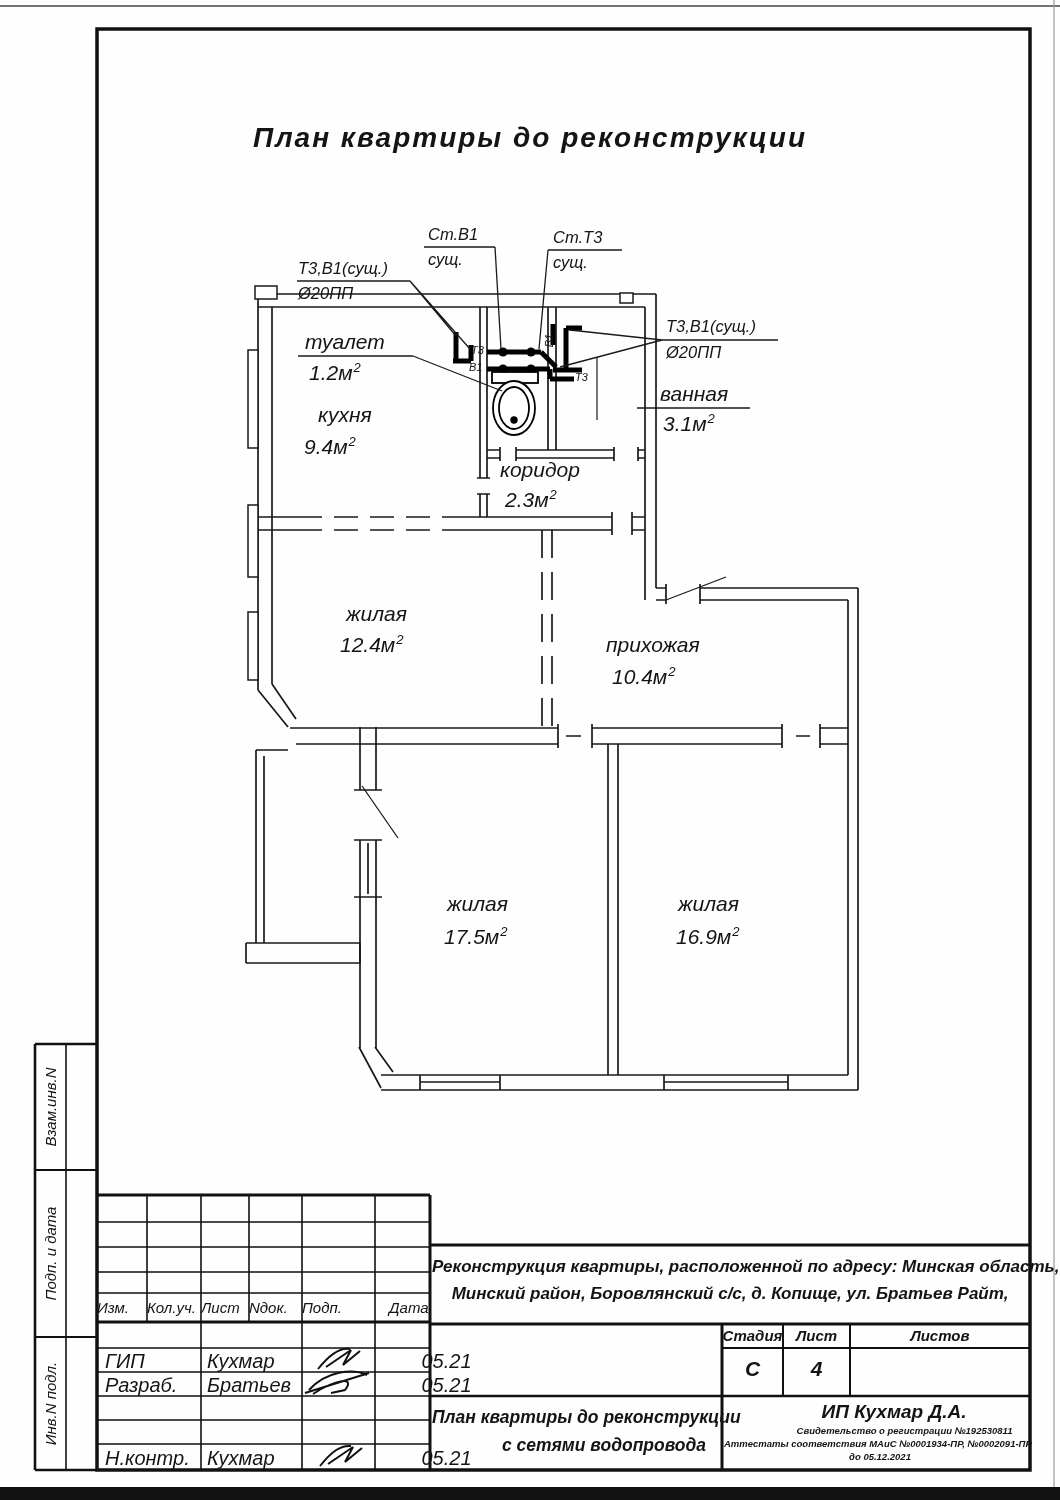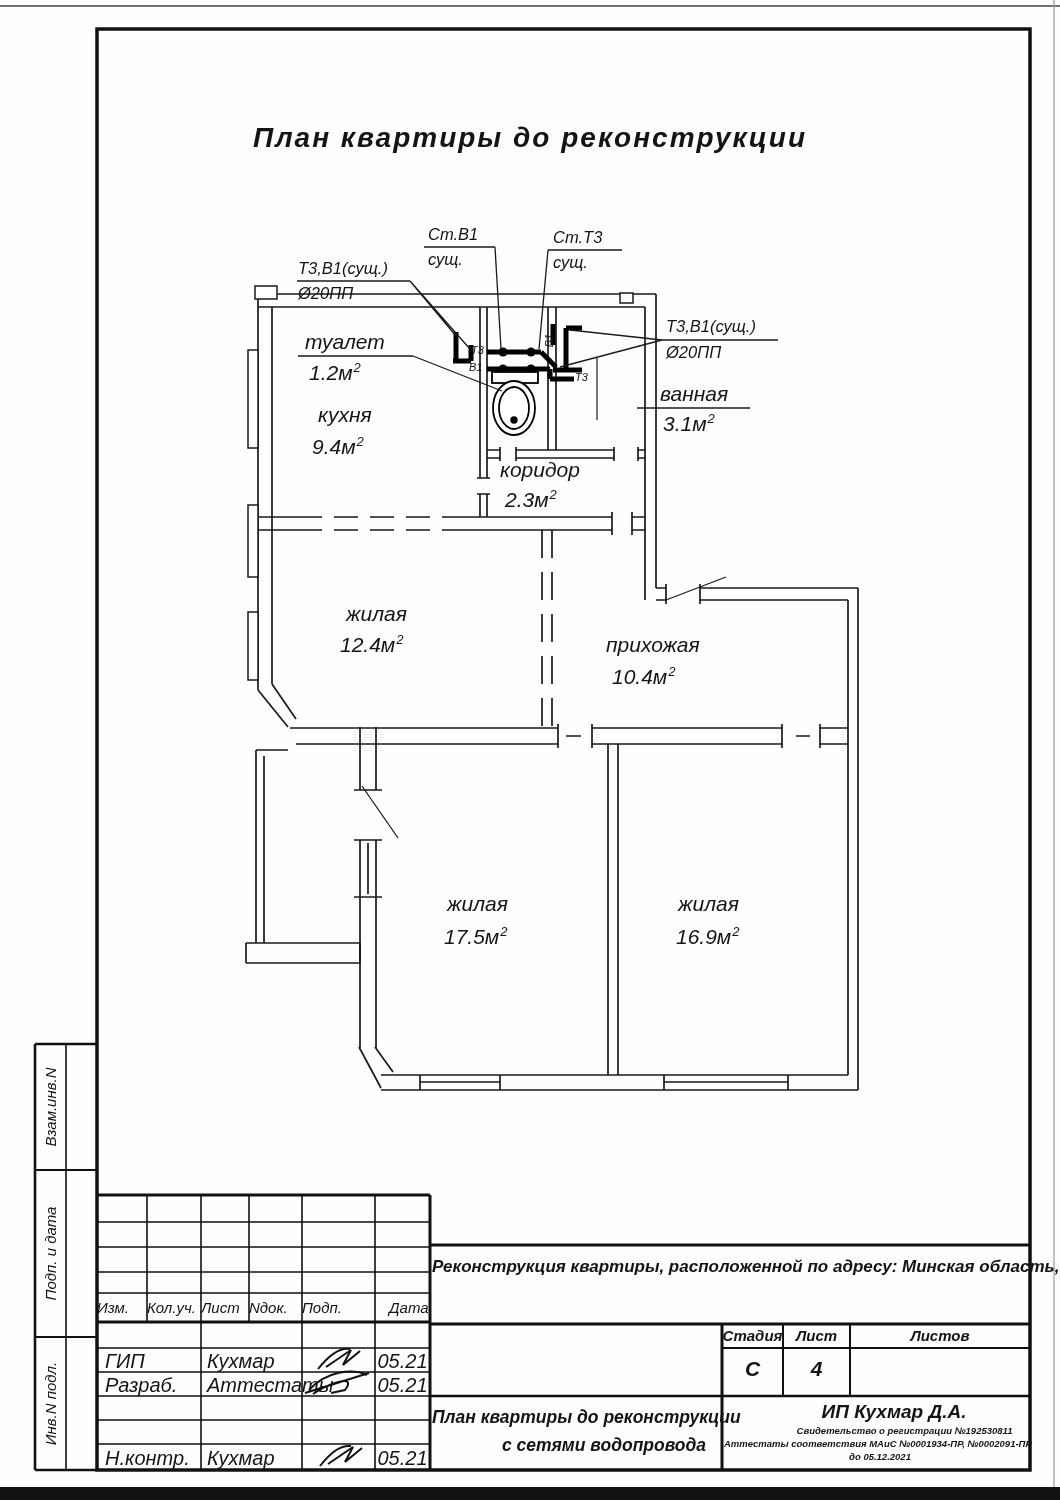--- a/index.html
+++ b/index.html
@@ -16,21 +16,21 @@
   .tb{font-size:20px;font-weight:500;}
   .tb-head{font-size:15px;font-weight:500;}
   .proj{font-size:17px;font-weight:600;text-align:center;}
   .stage-h{font-size:15px;font-weight:600;text-align:center;}
   .stage-v{font-size:21px;font-weight:600;text-align:center;}
   .doc{font-size:17.5px;font-weight:600;text-align:center;}
   .firm{font-size:19px;font-weight:600;text-align:center;}
   .cert{font-size:9.5px;font-weight:600;text-align:center;}
   .side{font-size:15px;font-weight:500;text-align:center;transform:rotate(-90deg);
         transform-origin:top left;height:26px;line-height:26px;}
-  .ctr{text-align:center;}
+  .ctr{text-align:center;padding-left:44px;}
 </style>
 </head>
 <body>
 
 <div id="sheet">
 
 <svg width="1060" height="1500" viewBox="0 0 1060 1500">
 
   <g>
     <path d="M0,6 H1060" stroke="#444" stroke-width="1.6" fill="none"></path>
@@ -151,21 +151,21 @@
     <path d="M320,1466 C332,1451 341,1445 351,1446 M328,1464 L353,1447 L345,1462 L362,1448"></path>
   </g>
 </svg>
 
 <div class="lbl title" style="left:253px;top:124px">План квартиры до реконструкции</div>
 
 <div class="lbl room" style="left:305px;top:331px"><span>туалет</span></div>
 <div class="lbl room" style="left:309px;top:362px"><span>1.2м</span><span class="sup">2</span></div>
 
 <div class="lbl room" style="left:318px;top:404px"><span>кухня</span></div>
-<div class="lbl room" style="left:312px;top:436px"><span>9.4м</span><span class="sup">2</span></div>
+<div class="lbl room" style="left:304px;top:436px"><span>9.4м</span><span class="sup">2</span></div>
 
 <div class="lbl room" style="left:660px;top:383px"><span>ванная</span></div>
 <div class="lbl room" style="left:663px;top:413px"><span>3.1м</span><span class="sup">2</span></div>
 
 <div class="lbl room" style="left:500px;top:459px"><span>коридор</span></div>
 <div class="lbl room" style="left:505px;top:489px"><span>2.3м</span><span class="sup">2</span></div>
 
 <div class="lbl room" style="left:346px;top:603px"><span>жилая</span></div>
 <div class="lbl room" style="left:340px;top:634px"><span>12.4м</span><span class="sup">2</span></div>
 
@@ -204,28 +204,29 @@
 <div class="lbl tb-head" style="left:201px;top:1300px;width:48px">Лист</div>
 <div class="lbl tb-head" style="left:249px;top:1300px;width:53px">Nдок.</div>
 <div class="lbl tb-head" style="left:302px;top:1300px;width:73px">Подп.</div>
 <div class="lbl tb-head" style="left:389px;top:1300px;width:62px">Дата</div>
 
 <div class="lbl tb" style="left:105px;top:1351px">ГИП</div>
 <div class="lbl tb" style="left:207px;top:1351px">Кухмар</div>
 <div class="lbl tb ctr" style="left:375px;top:1351px;width:55px">05.21</div>
 
 <div class="lbl tb" style="left:105px;top:1375px">Разраб.</div>
-<div class="lbl tb" style="left:207px;top:1375px">Аттестаты</div>
+<div class="lbl tb" style="left:207px;top:1375px">Братьев</div>
 <div class="lbl tb ctr" style="left:375px;top:1375px;width:55px">05.21</div>
 
 <div class="lbl tb" style="left:105px;top:1448px">Н.контр.</div>
 <div class="lbl tb" style="left:207px;top:1448px">Кухмар</div>
 <div class="lbl tb ctr" style="left:375px;top:1448px;width:55px">05.21</div>
 
 <div class="lbl proj" style="left:432px;top:1258px;width:596px">Реконструкция квартиры, расположенной по адресу: Минская область,</div>
+<div class="lbl proj" style="left:432px;top:1285px;width:596px">Минский район, Боровлянский с/с, д. Копище, ул. Братьев Райт,</div>
 
 <div class="lbl stage-h" style="left:722px;top:1328px;width:61px">Стадия</div>
 <div class="lbl stage-h" style="left:783px;top:1328px;width:67px">Лист</div>
 <div class="lbl stage-h" style="left:850px;top:1328px;width:180px">Листов</div>
 <div class="lbl stage-v" style="left:722px;top:1358px;width:61px">С</div>
 <div class="lbl stage-v" style="left:783px;top:1358px;width:67px">4</div>
 <div class="lbl stage-v" style="left:850px;top:1358px;width:180px"></div>
 
 <div class="lbl doc" style="left:432px;top:1409px;width:288px">План квартиры до реконструкции</div>
 <div class="lbl doc" style="left:432px;top:1437px;width:344px">с сетями водопровода</div>

